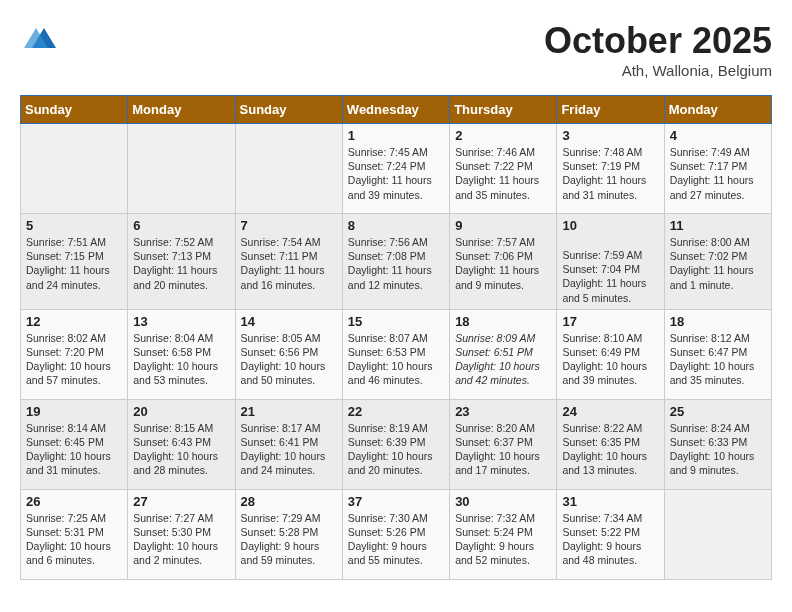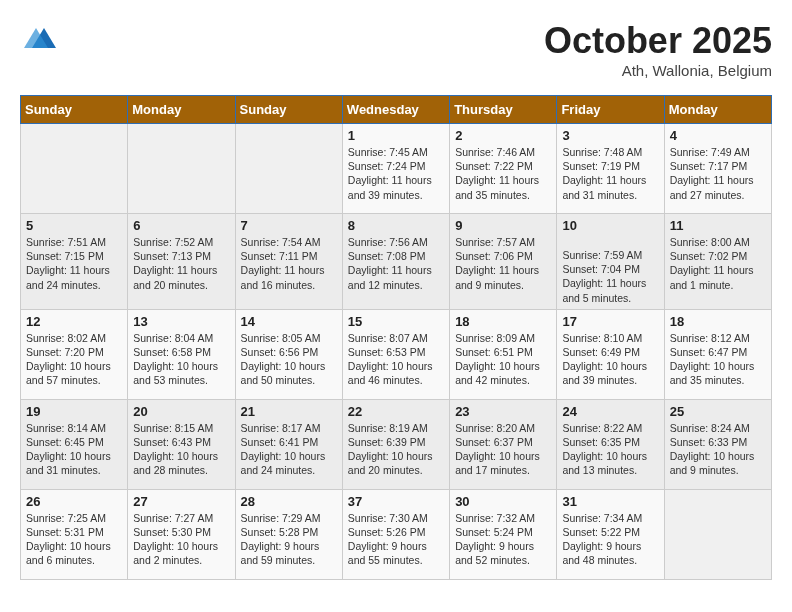--- a/index.html
+++ b/index.html
@@ -233,21 +233,21 @@
         </td>
         <td>
           <span class="day-num">15</span>
           <div class="cell-text" style="white-space: pre-line;">Sunrise: 8:07 AM
 Sunset: 6:53 PM
 Daylight: 10 hours
 and 46 minutes.</div>
         </td>
         <td>
           <span class="day-num">18</span>
-          <div class="cell-text" style="white-space: pre-line;">Sunrise: 8:09 AM
+          <div class="cell-text" style="white-space: pre-line; font-style: italic;">Sunrise: 8:09 AM
 Sunset: 6:51 PM
 Daylight: 10 hours
 and 42 minutes.</div>
         </td>
         <td>
           <span class="day-num">17</span>
           <div class="cell-text" style="white-space: pre-line;">Sunrise: 8:10 AM
 Sunset: 6:49 PM
 Daylight: 10 hours
 and 39 minutes.</div>

